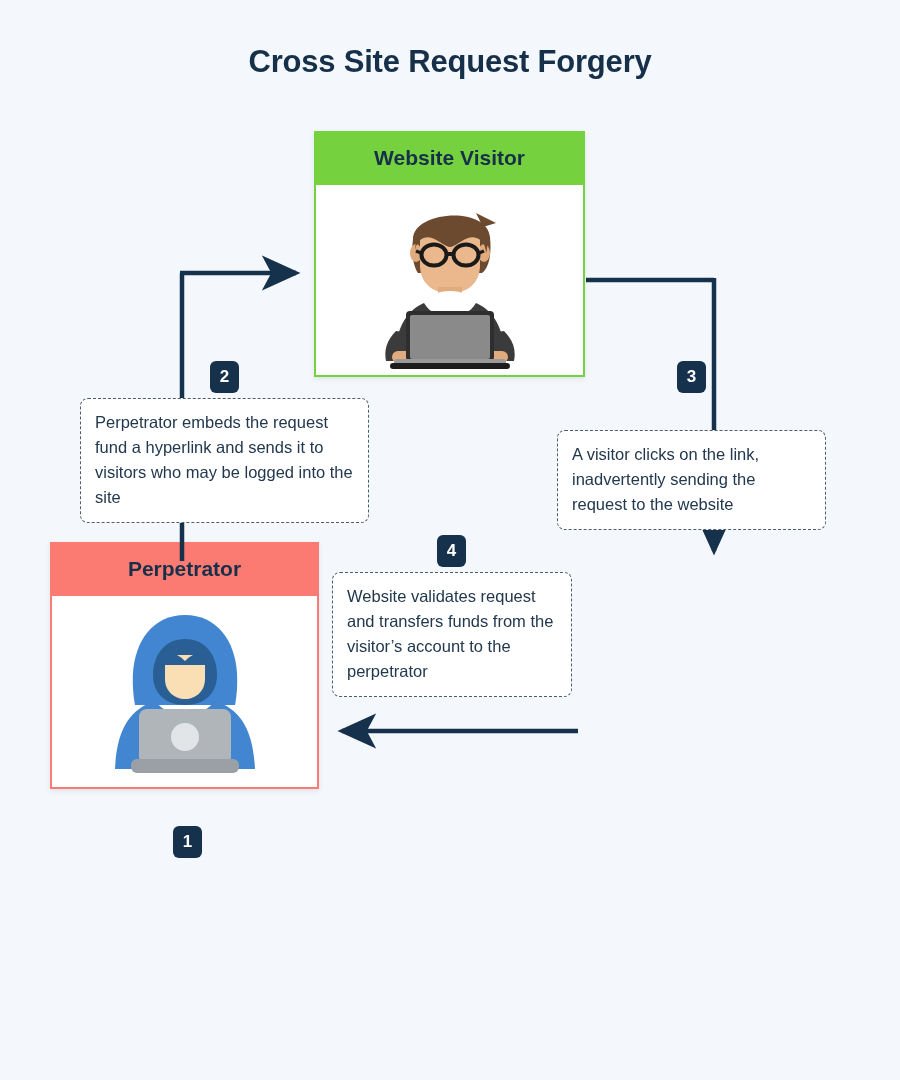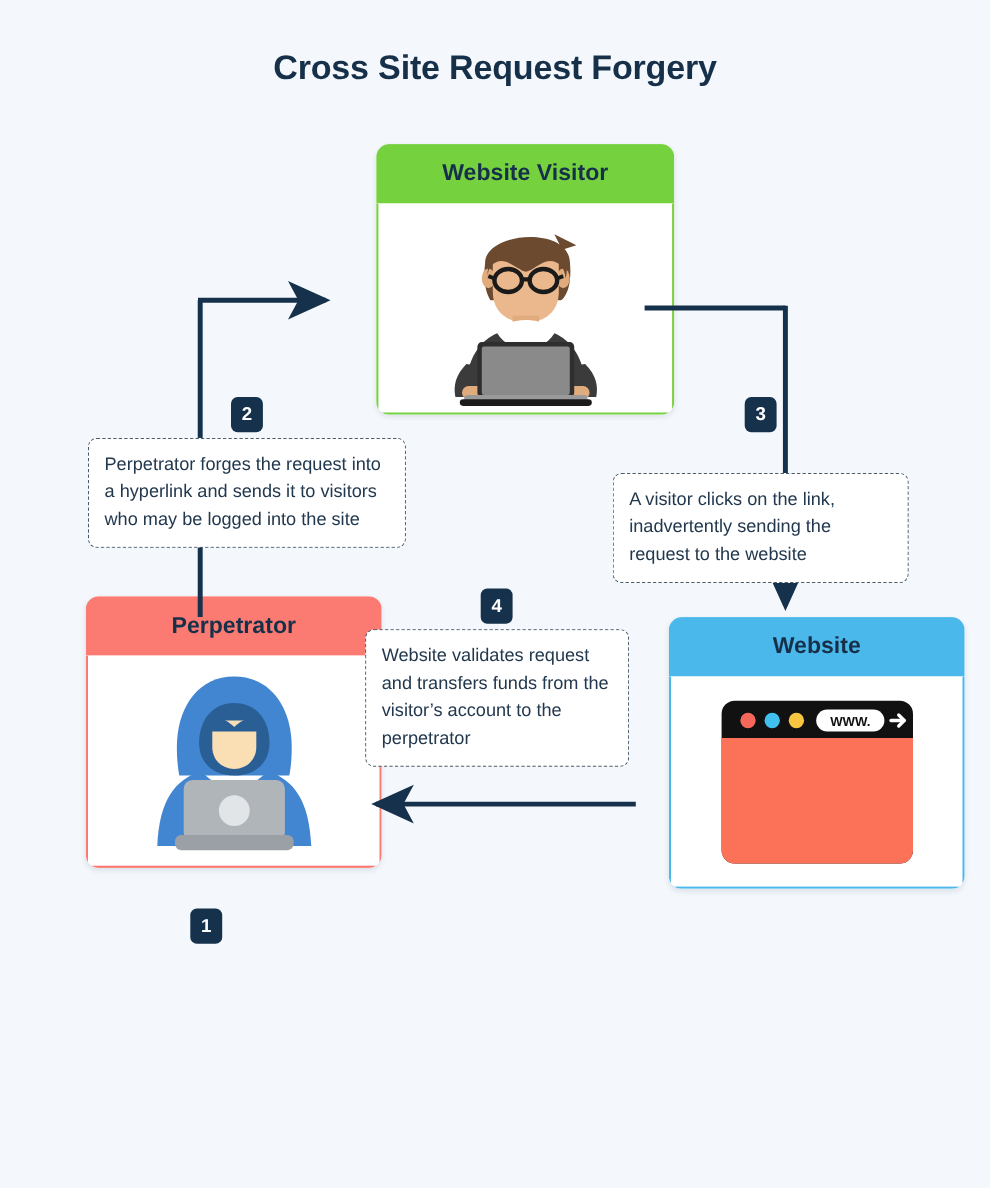--- a/index.html
+++ b/index.html
@@ -15,25 +15,24 @@
   .page-title {
     position: absolute; left: 0; top: 44px; width: 900px;
     text-align: center;
     font-size: 31px; font-weight: bold; letter-spacing: -0.2px;
     color: #17304a;
   }
 
   
   .card {
     position: absolute;
-    border-radius: 12px;
+    border-radius: 0;
     background: #ffffff;
     overflow: hidden;
     box-shadow: 0 2px 5px rgba(20,50,80,0.10);
-    margin-left: 28px;
   }
   .card-head {
     height: 54px; display: flex; align-items: center; justify-content: center;
     font-size: 21px; font-weight: bold; color: #17304a;
   }
   .card-body {
     position: relative;
     background: #ffffff;
     height: calc(100% - 54px);
     border-left: 2px solid transparent;
@@ -173,45 +172,24 @@
         <path d="M60,92 C36,100 22,118 20,160 L160,160 C158,118 144,100 120,92 C112,102 101,106 90,106 C79,106 68,102 60,92 Z" fill="#4285d0"></path>
 
         <rect x="44" y="100" width="92" height="56" rx="8" fill="#b0b5ba"></rect>
         <circle cx="90" cy="128" r="14" fill="#e2e5e8"></circle>
 
         <rect x="36" y="150" width="108" height="14" rx="6" fill="#9aa0a6"></rect>
       </svg>
     </div>
   </div>
 
-  <div class="card" id="card-website">
-    <div class="card-head">Website</div>
-    <div class="card-body">
-      <svg class="visitor-art" width="178" height="152" viewBox="0 0 178 152">
-
-        <rect x="2" y="2" width="174" height="148" rx="12" fill="#111111"></rect>
-
-        <path d="M2,36 L176,36 L176,138 A12,12 0 0 1 164,150 L14,150 A12,12 0 0 1 2,138 Z" fill="#fb7258"></path>
-
-        <circle cx="26" cy="20" r="7" fill="#f4685c"></circle>
-        <circle cx="48" cy="20" r="7" fill="#3fc0ef"></circle>
-        <circle cx="70" cy="20" r="7" fill="#f7c53f"></circle>
-
-        <rect x="88" y="10" width="62" height="20" rx="10" fill="#ffffff"></rect>
-        <text x="119" y="25" font-family="'Liberation Sans',sans-serif" font-size="12" font-weight="bold" fill="#111111" text-anchor="middle">WWW.</text>
-
-        <path d="M156,20 L168,20" stroke="#ffffff" stroke-width="3" stroke-linecap="round"></path>
-        <path d="M163,15 L168,20 L163,25" stroke="#ffffff" stroke-width="3" fill="none" stroke-linecap="round" stroke-linejoin="round"></path>
-      </svg>
-    </div>
-  </div>
 
   <div class="badge" id="badge-1">1</div>
   <div class="badge" id="badge-2">2</div>
   <div class="badge" id="badge-3">3</div>
   <div class="badge" id="badge-4">4</div>
 
-  <div class="stepbox" id="box-2">Perpetrator forges the request into a hyperlink and sends it to visitors who may be logged into the site</div>
+  <div class="stepbox" id="box-2">Perpetrator embeds the request fund a hyperlink and sends it to visitors who may be logged into the site</div>
   <div class="stepbox" id="box-3">A visitor clicks on the link, inadvertently sending the request to the website</div>
   <div class="stepbox" id="box-4">Website validates request and transfers funds from the visitor’s account to the perpetrator</div>
 
 
 </div>
 
 </body></html>

